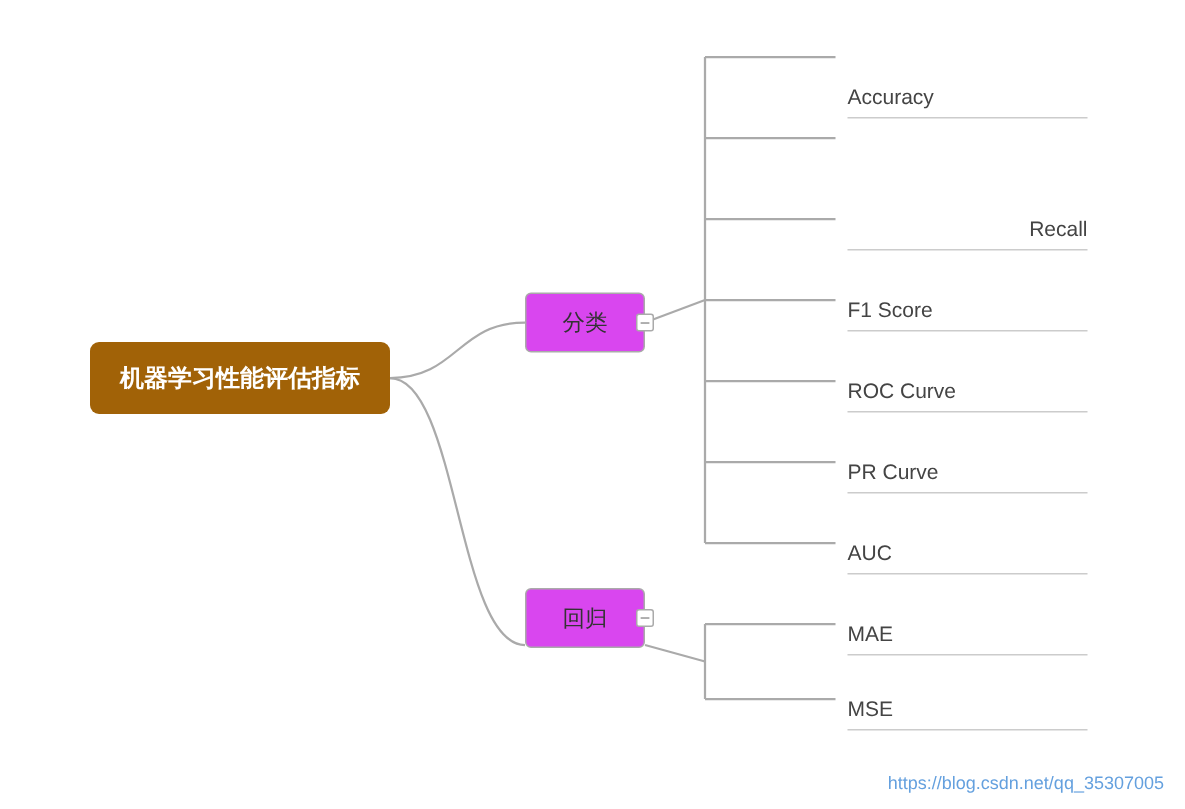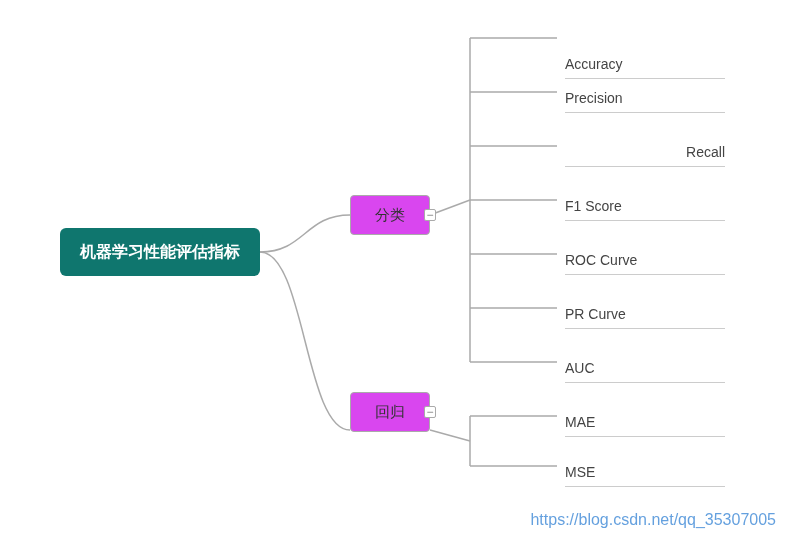--- a/index.html
+++ b/index.html
@@ -23,21 +23,21 @@
       position: absolute;
       top: 0;
       left: 0;
       width: 790px;
       height: 539px;
       pointer-events: none;
     }
 
     .node-root {
       position: absolute;
-      background: #0f766e;
+      background: #a16207;
       color: #ffffff;
       border-radius: 6px;
       padding: 12px 18px;
       font-size: 16px;
       font-weight: bold;
       white-space: nowrap;
       display: flex;
       align-items: center;
       justify-content: center;
     }
@@ -78,21 +78,21 @@
       color: #444444;
       white-space: nowrap;
       display: flex;
       align-items: center;
     }
 
     .watermark {
       position: absolute;
       bottom: 10px;
       right: 14px;
-      font-size: 16px;
+      font-size: 12px;
       color: #4a90d9;
       opacity: 0.85;
     }
   </style>
 </head>
 <body>
 
 <div id="canvas">
 
   <svg id="lines">
@@ -125,23 +125,20 @@
   <div class="node-branch" id="branch-regression" style="left:350px; top:392px; width:80px; height:40px;">
     <span>回归</span>
     <div class="minus">−</div>
   </div>
 
   <div class="watermark">https://blog.csdn.net/qq_35307005</div>
 
 <div class="node-leaf" style="left: 565px; top: 30px; border-bottom: 1px solid rgb(204, 204, 204); padding-bottom: 6px; padding-top: 6px; width: 160px; margin-top: 20px;">
       <span>Accuracy</span>
     </div>
-    <div class="node-leaf" style="left: 565px; top: 84px; border-bottom: 1px solid rgb(204, 204, 204); padding-bottom: 6px; padding-top: 6px; width: 160px;">
-      <span>Precision</span>
-    </div>
     <div class="node-leaf" style="left: 565px; top: 138px; border-bottom: 1px solid rgb(204, 204, 204); padding-bottom: 6px; padding-top: 6px; width: 160px; justify-content: flex-end;">
       <span>Recall</span>
     </div>
     <div class="node-leaf" style="left: 565px; top: 192px; border-bottom: 1px solid rgb(204, 204, 204); padding-bottom: 6px; padding-top: 6px; width: 160px;">
       <span>F1 Score</span>
     </div>
     <div class="node-leaf" style="left: 565px; top: 246px; border-bottom: 1px solid rgb(204, 204, 204); padding-bottom: 6px; padding-top: 6px; width: 160px;">
       <span>ROC Curve</span>
     </div>
     <div class="node-leaf" style="left: 565px; top: 300px; border-bottom: 1px solid rgb(204, 204, 204); padding-bottom: 6px; padding-top: 6px; width: 160px; text-align: center;">

